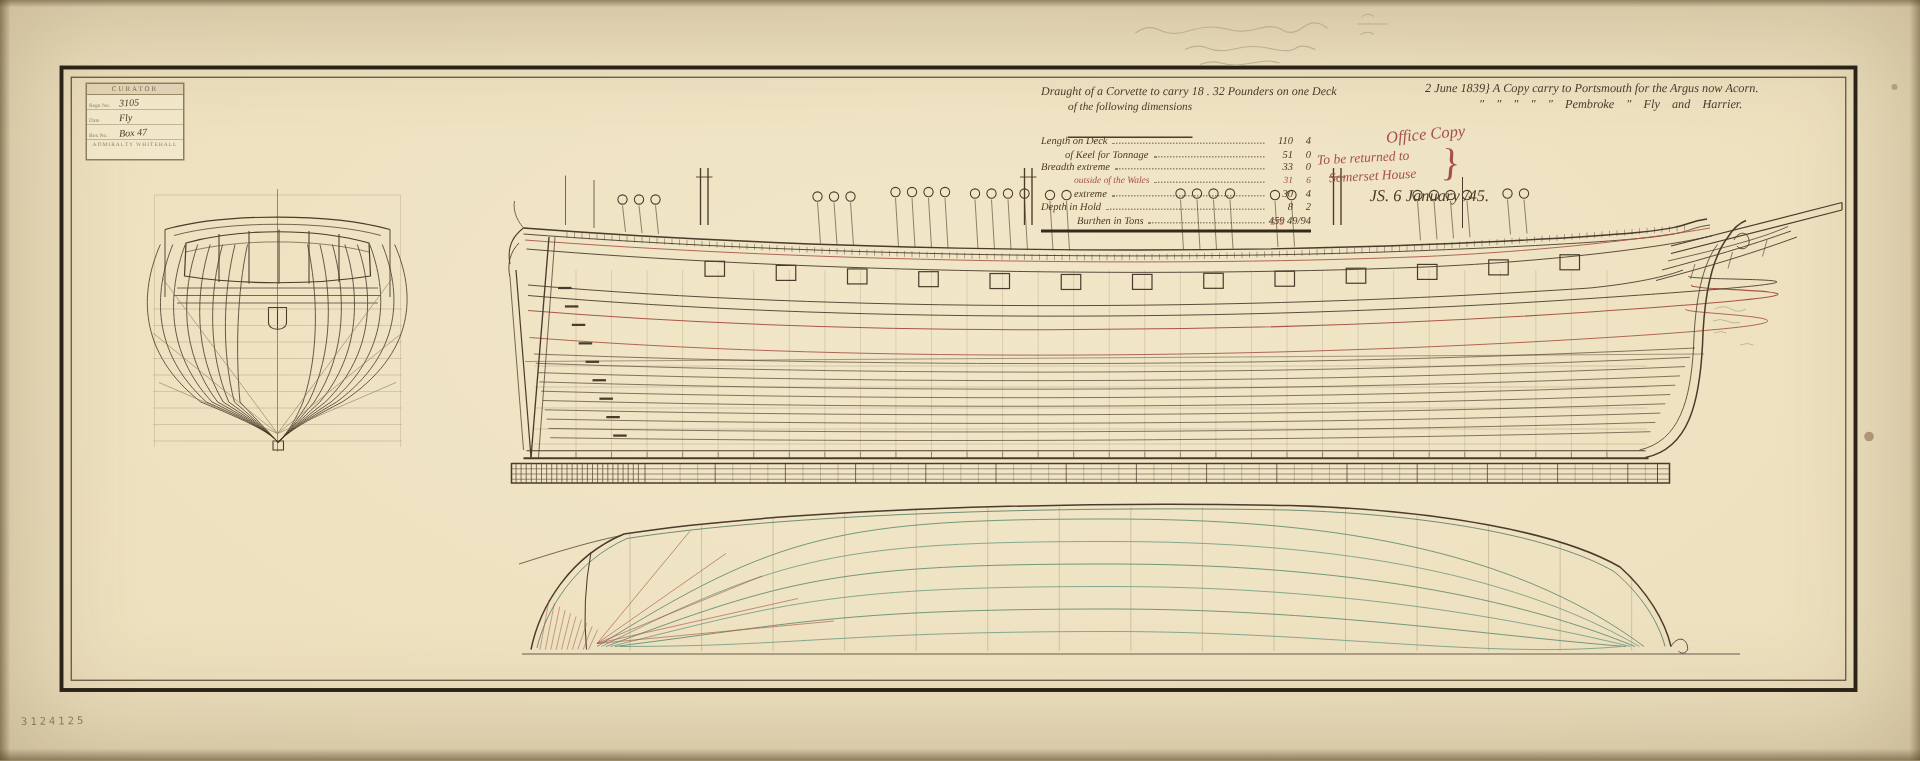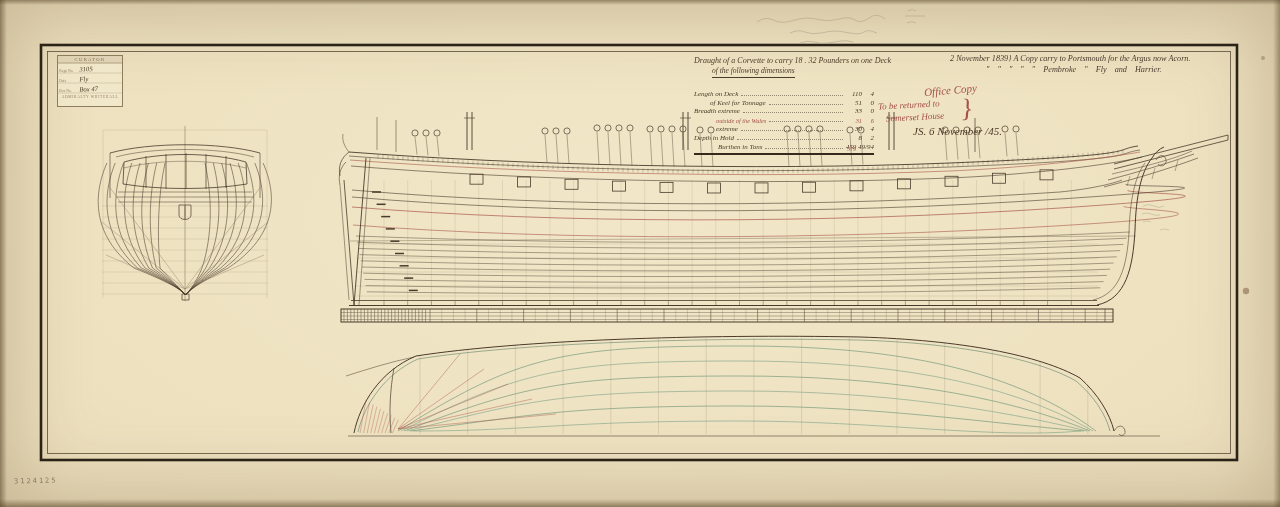--- a/index.html
+++ b/index.html
@@ -23,21 +23,21 @@
          background:rgba(244,236,210,.55);overflow:hidden;}
   .stamp-inner{width:96px;transform:scale(.6667);transform-origin:0 0;color:#7c6a4e;}
   .stamp-head{font-size:7px;letter-spacing:2px;text-align:center;border-bottom:1px solid #9a8764;
               background:rgba(150,130,95,.18);padding:1px 0;}
   .srow{display:flex;align-items:flex-end;border-bottom:1px solid rgba(140,120,85,.45);height:14px;}
   .slabel{font-size:5.5px;width:30px;padding-left:2px;color:#94815f;}
   .sval{font-size:10px;font-style:italic;color:#4c3b28;transform:rotate(-3deg);}
   .sfoot{font-size:5.5px;letter-spacing:1px;text-align:center;padding-top:2px;color:#94815f;}
   
   .title-block{left:694px;top:56px;width:200px;font-size:8px;line-height:10px;text-align:left;}
-  .title-l2{display:inline-block;margin-left:18px;border-bottom:1.4px solid #4c3b28;padding-bottom:1px;font-size:7.5px;text-align:right;}
+  .title-l2{display:inline-block;margin-left:18px;border-bottom:1.4px solid #4c3b28;padding-bottom:15px;font-size:7.5px;text-align:right;}
   .dim-table{left:694px;top:89px;width:180px;font-size:7px;color:#4c3b28;}
   .drow{display:flex;align-items:flex-end;height:8.8px;font-style:italic;}
   .dlabel{white-space:nowrap;}
   .leader{flex:1;border-bottom:1px dotted rgba(74,59,44,.55);margin:0 3px 2px 3px;}
   .dft{width:16px;text-align:right;}
   .din{width:12px;text-align:right;}
   .indent1 .dlabel{padding-left:16px;}
   .indent2 .dlabel{padding-left:22px;}
   .rrow{color:#a5504a;font-size:6.3px;}
   .burthen .dlabel{padding-left:24px;}
@@ -693,24 +693,24 @@
         <span class="leader"></span>
       <span class="bval">459 49/94</span>
     </div>
     <span class="bcorr">579</span>
   </div>
 
   <span class="abs script red office-copy">Office Copy</span>
   <span class="abs script red ret1">To be returned to</span>
   <span class="abs script red ret2">Somerset House</span>
   <span class="abs brace">}</span>
-  <span class="abs script signature">JS.  6 November /45.</span>
+  <span class="abs script signature">JS.  6 January /45.</span>
 
   <div class="abs inscription script">
     <div>
-      <span>2 November 1839</span><span>}</span>
+      <span>2 June 1839</span><span>}</span>
       <span>A Copy carry to Portsmouth for the Argus now Acorn.</span>
     </div>
     <div class="insc-l2">″   ″   ″   ″   ″   Pembroke   ″   Fly and Harrier.</div>
   </div>
 
   <span class="abs neg-num">3124125</span>
 </div>
 
 </body></html>

